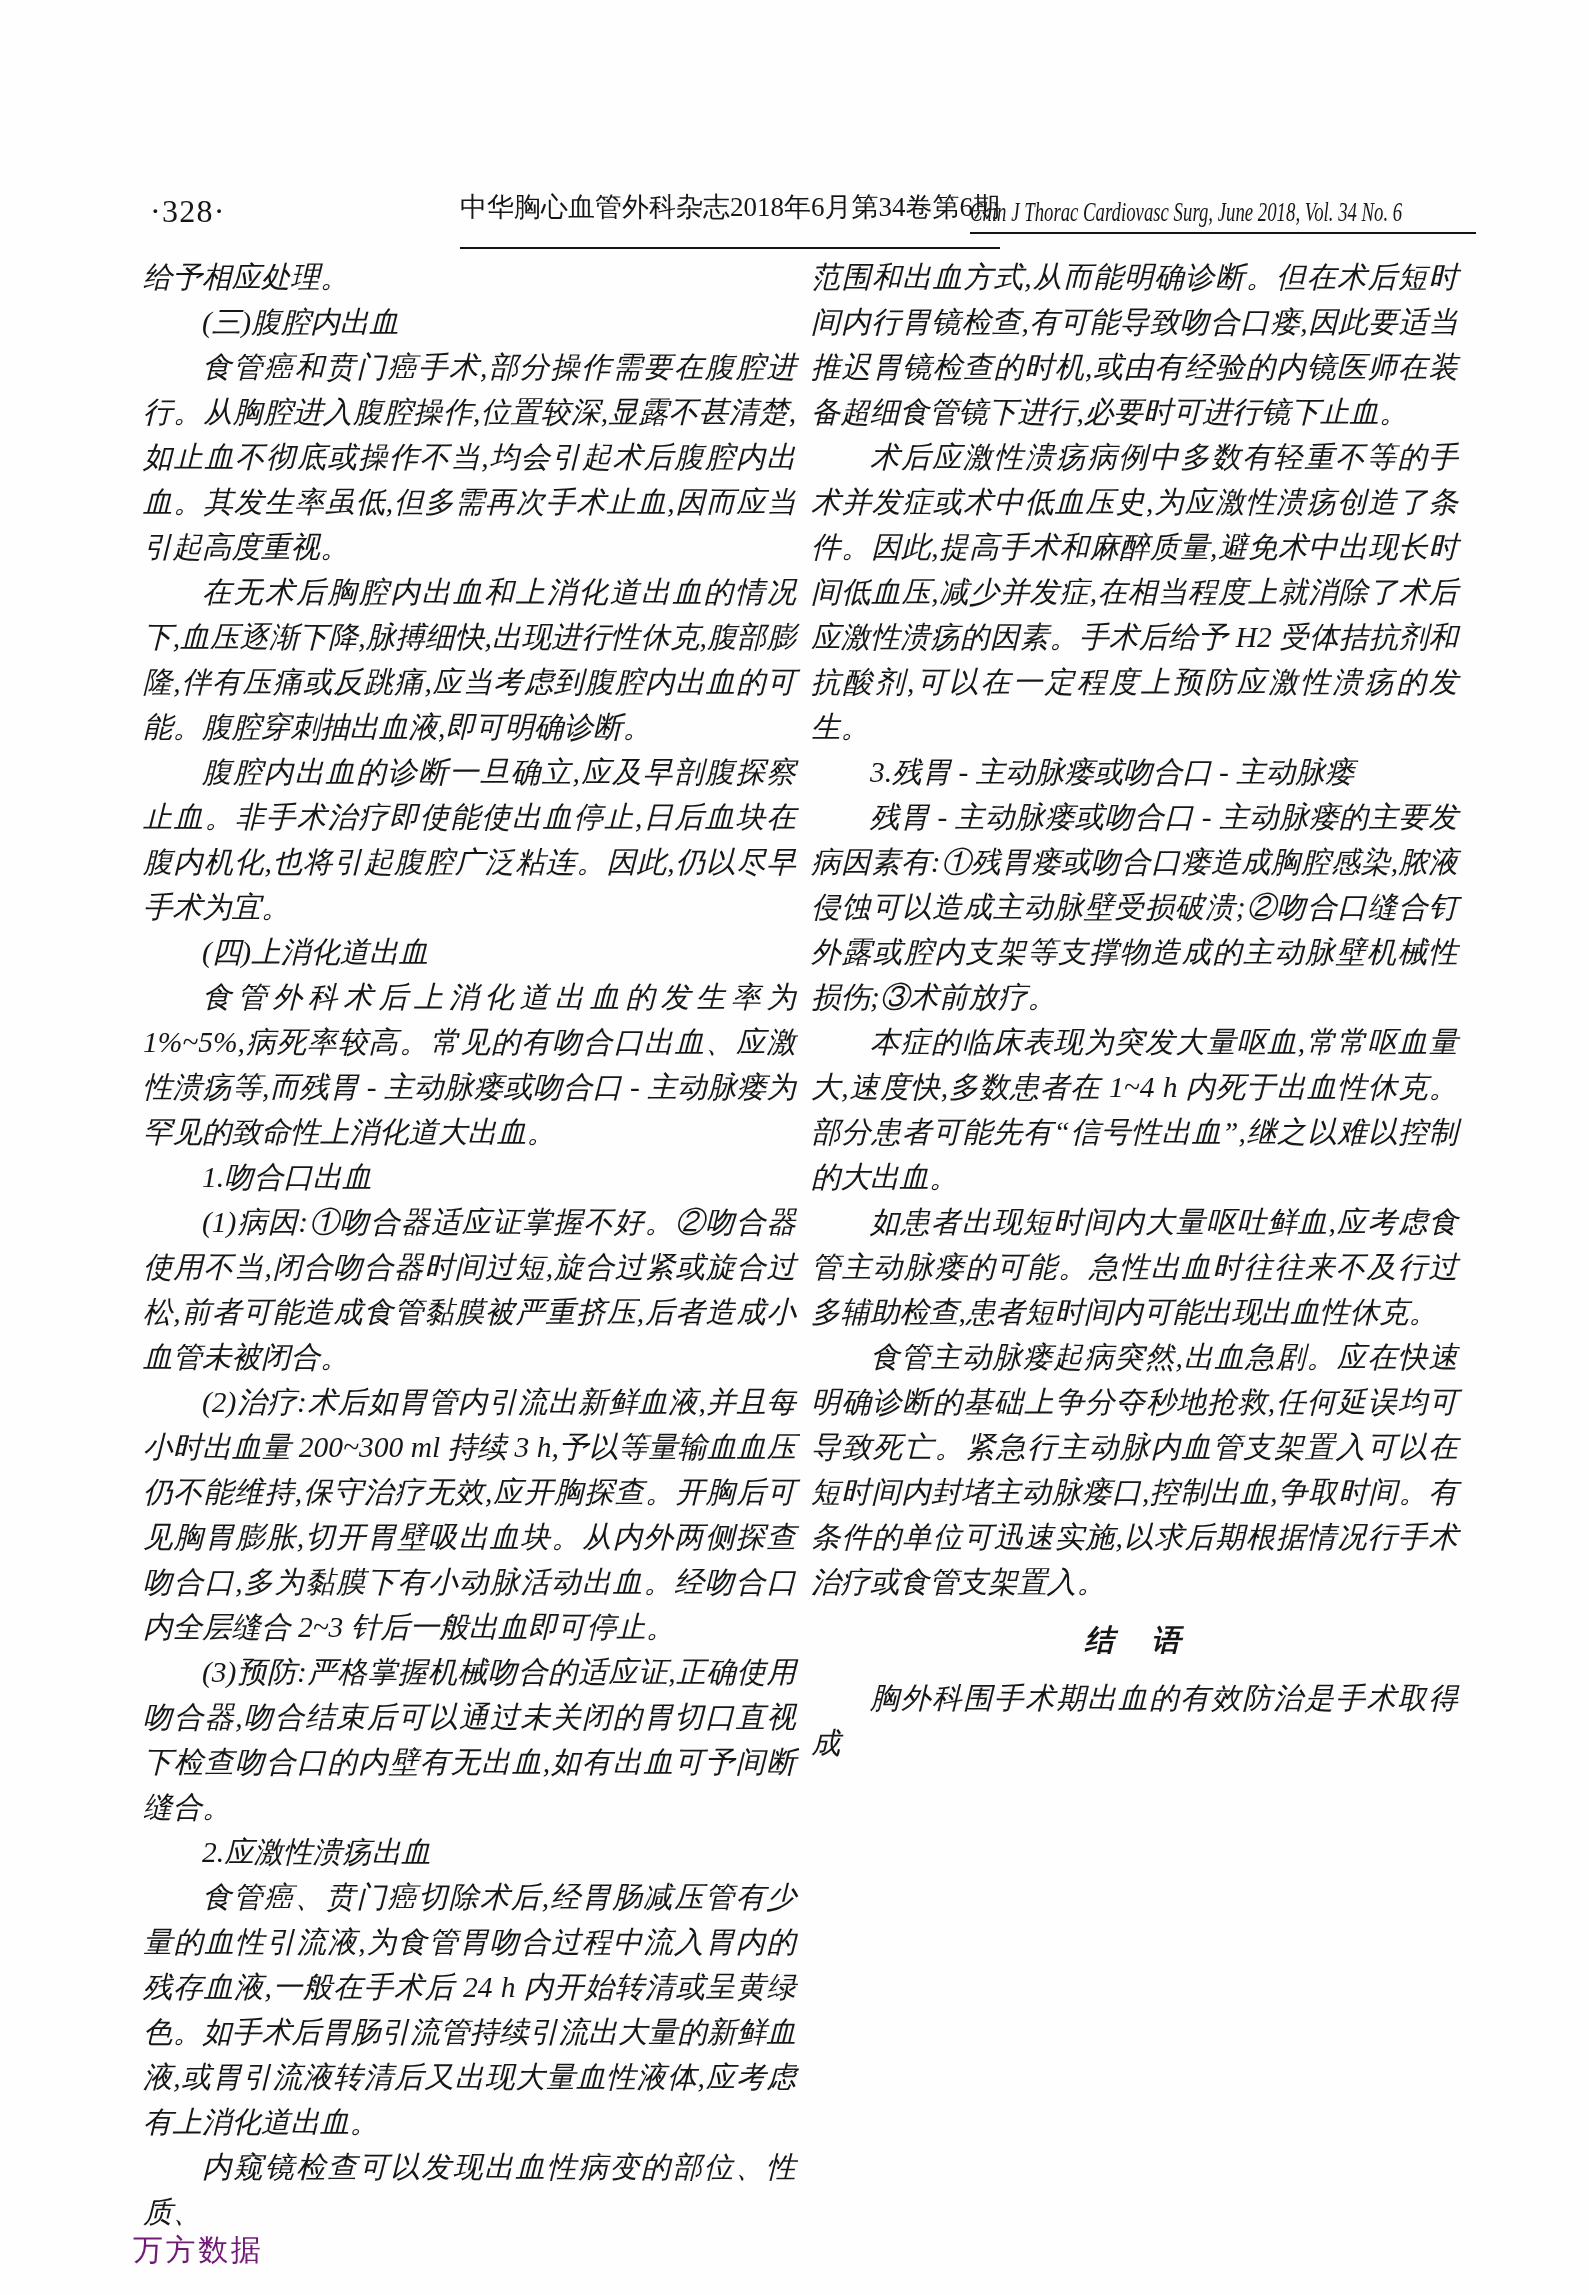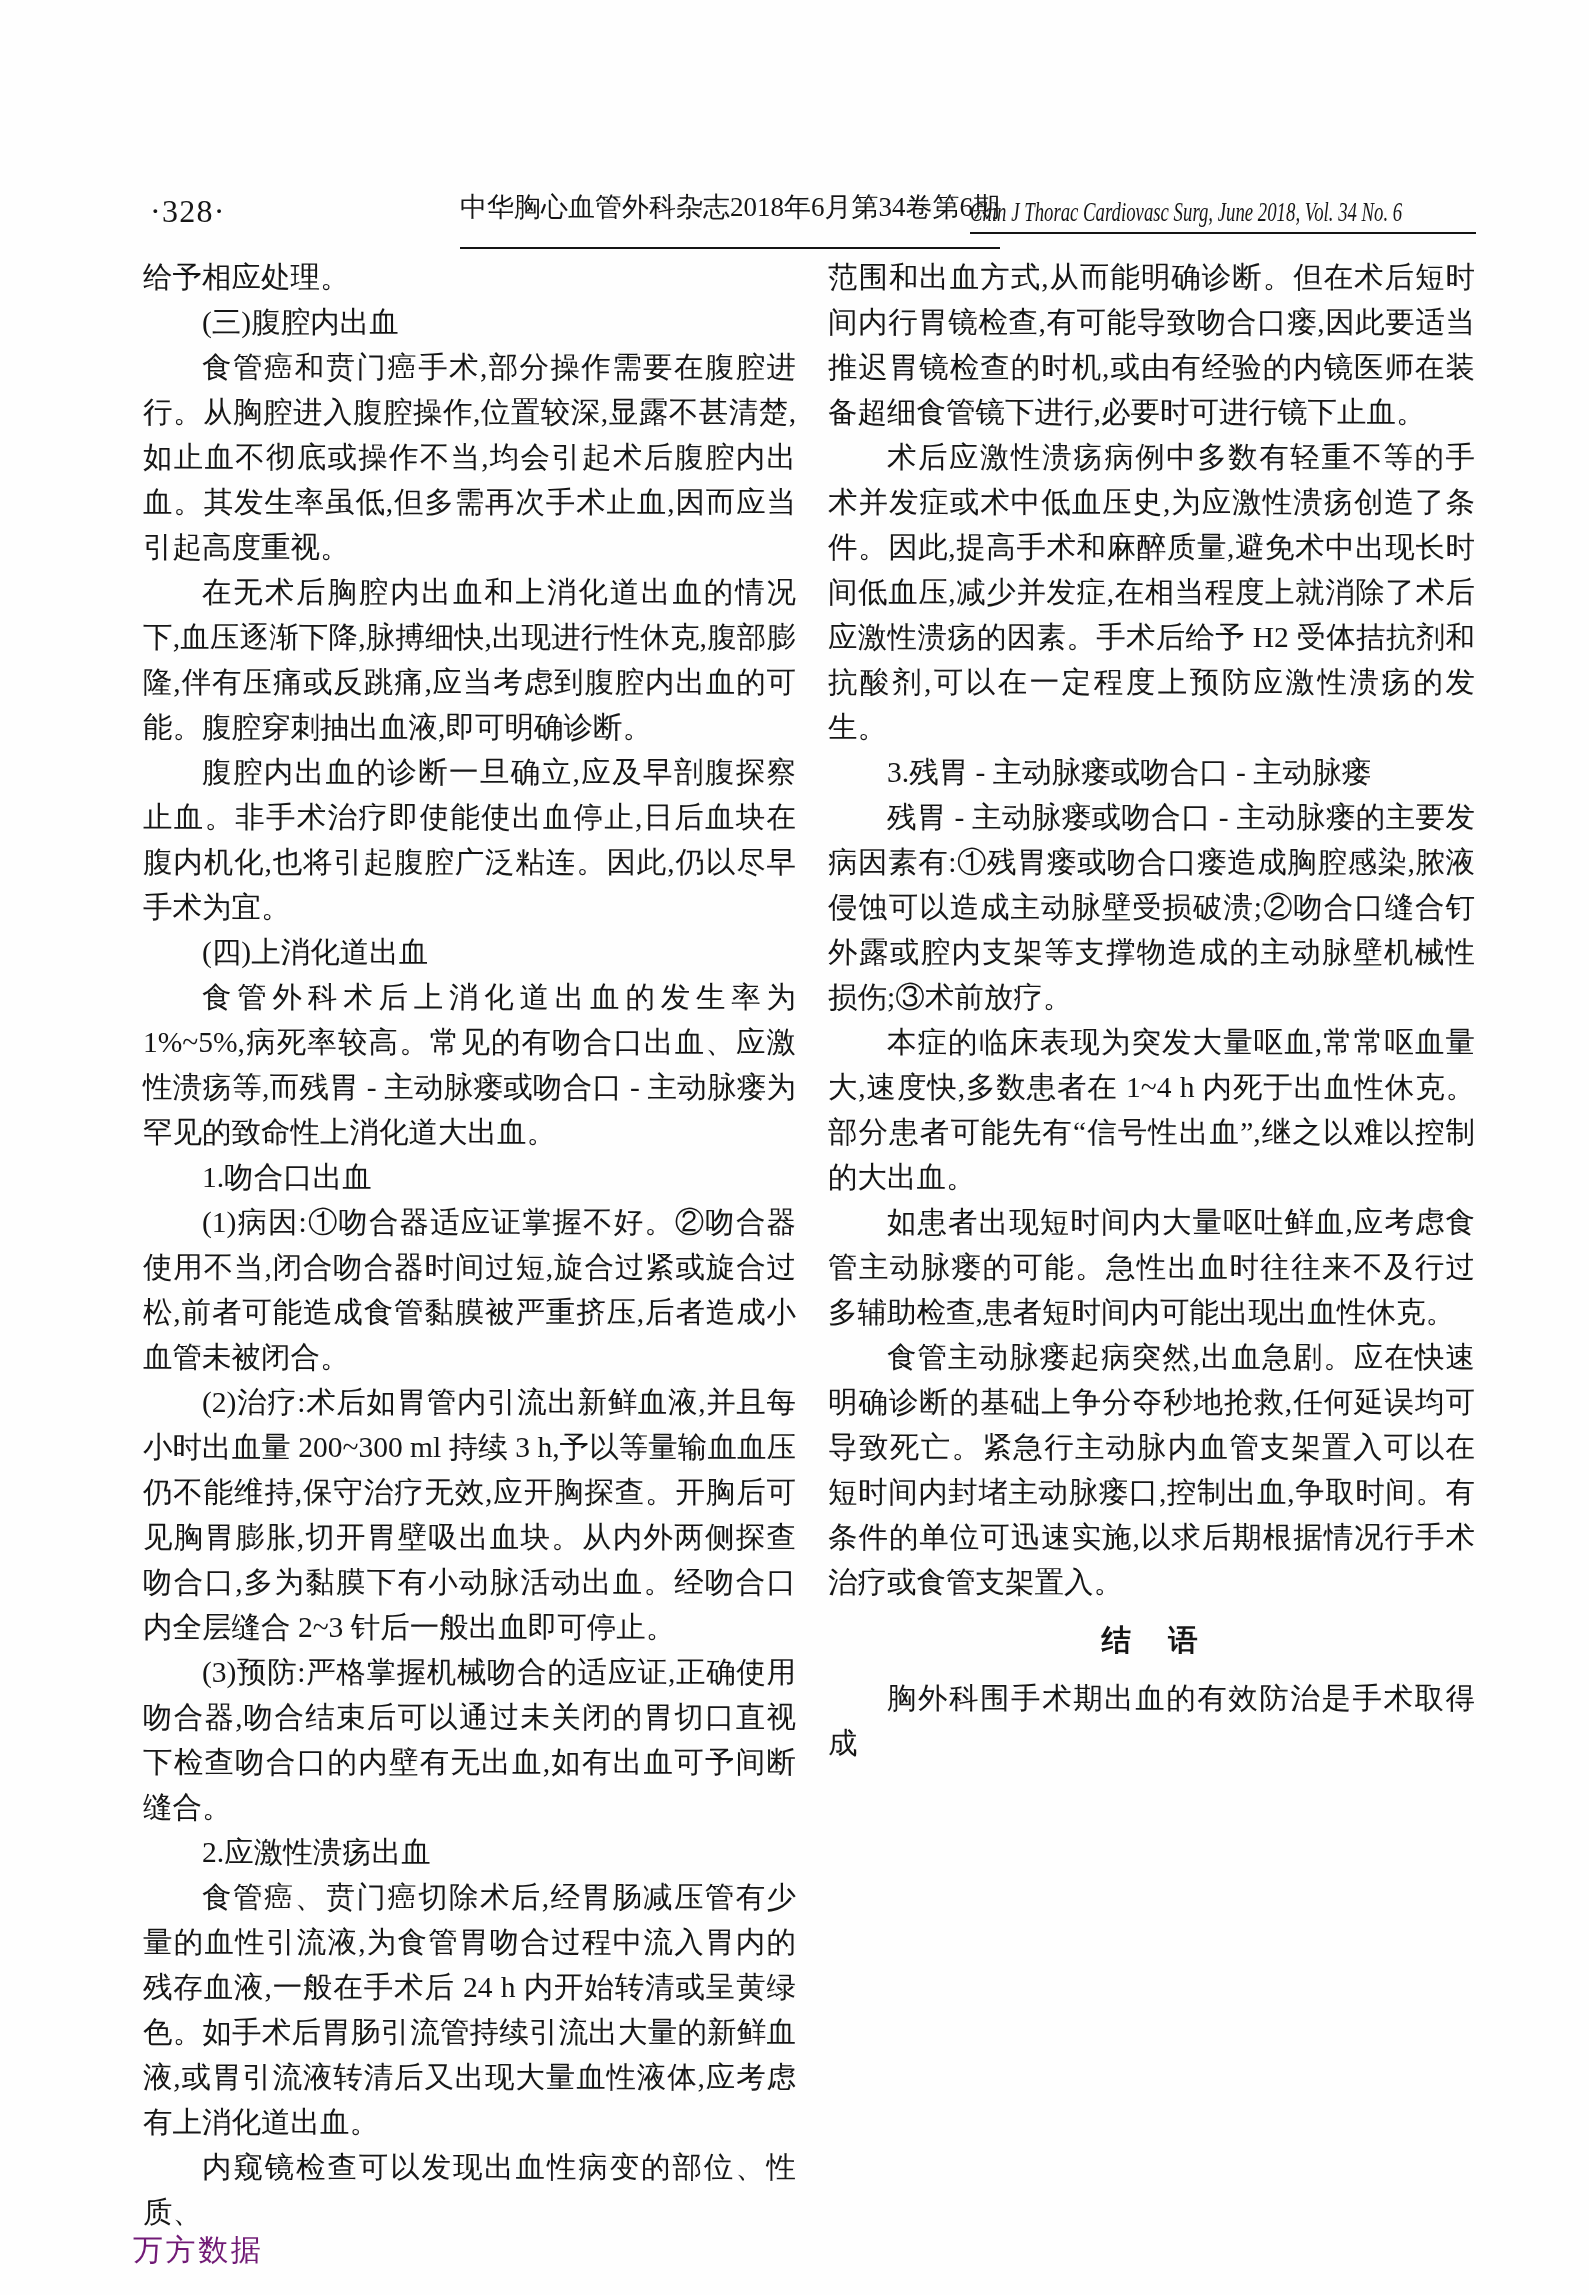--- a/index.html
+++ b/index.html
@@ -55,22 +55,23 @@
     white-space: nowrap;
   }
 
   
   .columns {
     position: absolute;
     left: 143px;
     top: 255px;
     width: 1332px;
     display: flex;
-    gap: 32px;
+    gap: 15px;
     align-items: flex-start;
+    font-style: italic;
   }
   .col { display: block; }
   .col-left  { width: 653px; }
   .col-right { width: 647px; }
 
   .col p {
     margin: 0;
     font-size: 29.5px;
     line-height: 45px;
     text-align: justify;

